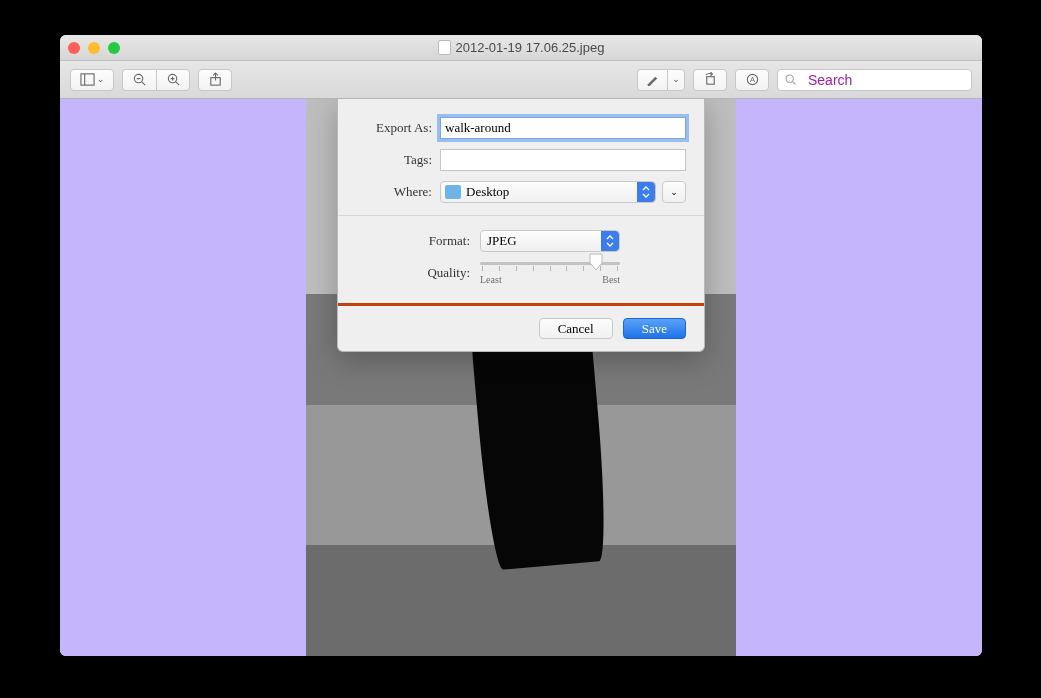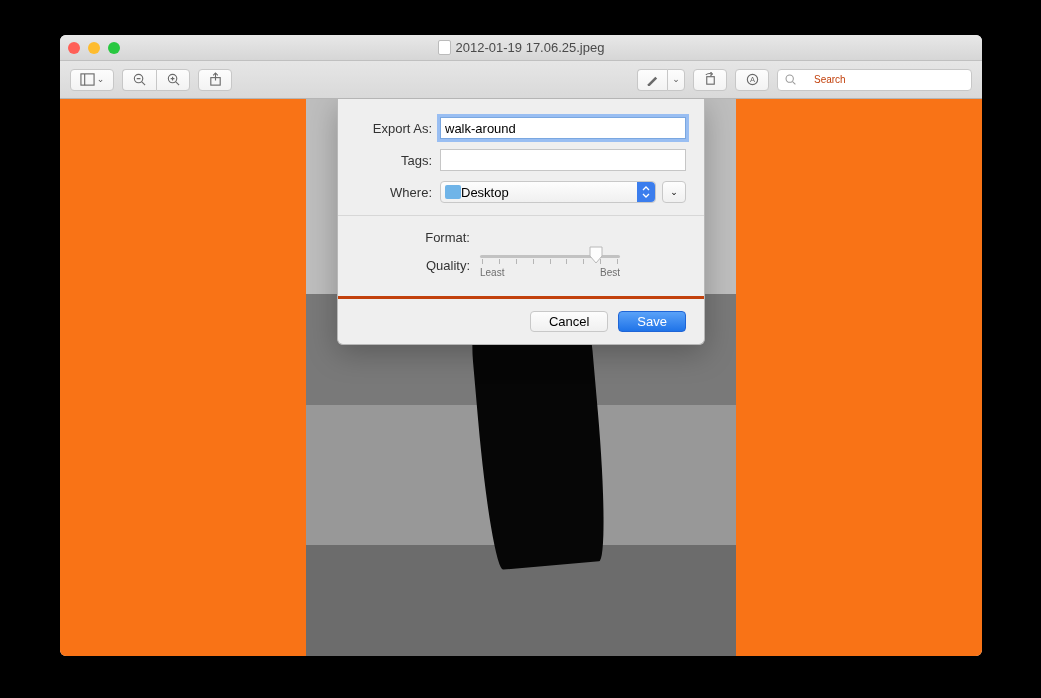--- a/index.html
+++ b/index.html
@@ -63,27 +63,28 @@
   .sidebar-toggle { width: 44px; display:flex; align-items:center; justify-content:center; gap:2px;}
   .zoom-out, .zoom-in { width: 34px; }
   .share { width: 34px; }
   .toolbar-spacer { flex: 1; }
   .markup { width: 30px; }
   .markup-dd { width: 18px; }
   .rotate { width: 34px; }
   .search-field {
     height: 22px; width: 195px; background: #fff;
     border: 1px solid #c7c7c7; border-radius: 4px;
-    display: flex; align-items: center; padding: 0 6px; color: #c2410c;
-    font-size: 10px; gap: 17px;
+    display: flex; align-items: center; padding: 0 6px; color: #a21caf;
+    font-size: 14px; gap: 11px;
   }
   .content {
-    flex: 1; background: #f97316; position: relative;
+    flex: 1; background: #c4b5fd; position: relative;
     display: flex; justify-content: center; align-items: flex-end;
     overflow: hidden;
+    font-family: Liberation Serif, serif;
   }
   .photo {
     width: 430px; height: 100%;
     background:
       radial-gradient(circle at 52% 65%, #1a1a1a 0 40px, transparent 42px),
       linear-gradient(180deg, #b8b8b8 0 35%, #7a7a7a 35% 55%, #969696 55% 80%, #6e6e6e 80% 100%);
     filter: grayscale(100%) contrast(1.1);
     position: relative;
   }
   .photo::after{
@@ -110,21 +111,21 @@
   .row label { width: 76px; text-align: right; color: #333; font-size: 13px; margin-right: 8px;}
   .txt-in {
     flex: 1; height: 22px; border: 1px solid #c6c6c6;
     background: #fff; border-radius: 0; font-size: 13px; padding: 0 4px;
     font-family: inherit;
   }
   .txt-in.focused { outline: 3px solid #99bef2; border-color: #7aa7e0;}
   .where-select {
     flex: 1; height: 22px; background: linear-gradient(#fdfdfd,#f0f0f0);
     border: 1px solid #c8c8c8; border-radius: 4px;
-    display: flex; align-items: center; padding: 0 4px; 
+    display: flex; align-items: center; padding: 0 4px; gap: 5px;
     position: relative;
   }
   .fold-ico { width:16px;height:14px;background:#6fb4e8;border-radius:2px;}
   .sel-end {
     position:absolute; right:0; top:0; bottom:0; width:18px;
     background:#3b7ded; border-radius:0 4px 4px 0;
     display:flex;align-items:center;justify-content:center;color:#fff;font-size:10px;
   }
   .expand-btn { width:24px; height:22px; margin-left:6px; border:1px solid #c8c8c8; background:linear-gradient(#fdfdfd,#f0f0f0); border-radius:4px; display:flex;align-items:center;justify-content:center;}
   .sheet-mid { padding: 14px 18px 10px 2px; border-bottom: 3px solid #c2410c;}
@@ -258,20 +259,29 @@
           </div>
           <div class="expand-btn">
             <span class="chev">⌄</span>
           </div>
         </div>
       </div>
 
       <div class="sheet-mid">
         <div class="mid-row">
           <div class="lbl">Format:</div>
+          <div class="fmt-select">
+            <span>JPEG</span>
+            <span class="sel-end">
+              <svg width="8" height="12" viewBox="0 0 8 12">
+                  <polyline points="1,4 4,1 7,4" fill="none" stroke="#fff" stroke-width="1.3"></polyline>
+                  <polyline points="1,8 4,11 7,8" fill="none" stroke="#fff" stroke-width="1.3"></polyline>
+                </svg>
+            </span>
+          </div>
         </div>
         <div class="mid-row">
           <div class="lbl">Quality:</div>
           <div class="slider-wrap">
             <div class="slider-track"></div>
             <div class="slider-thumb">
               <svg viewBox="0 0 16 18">
                   <path d="M2 1 L14 1 L14 10 L8 17 L2 10 Z" fill="#fdfdfd" stroke="#b8b8b8" stroke-width="1"></path>
                 </svg>
             </div>

